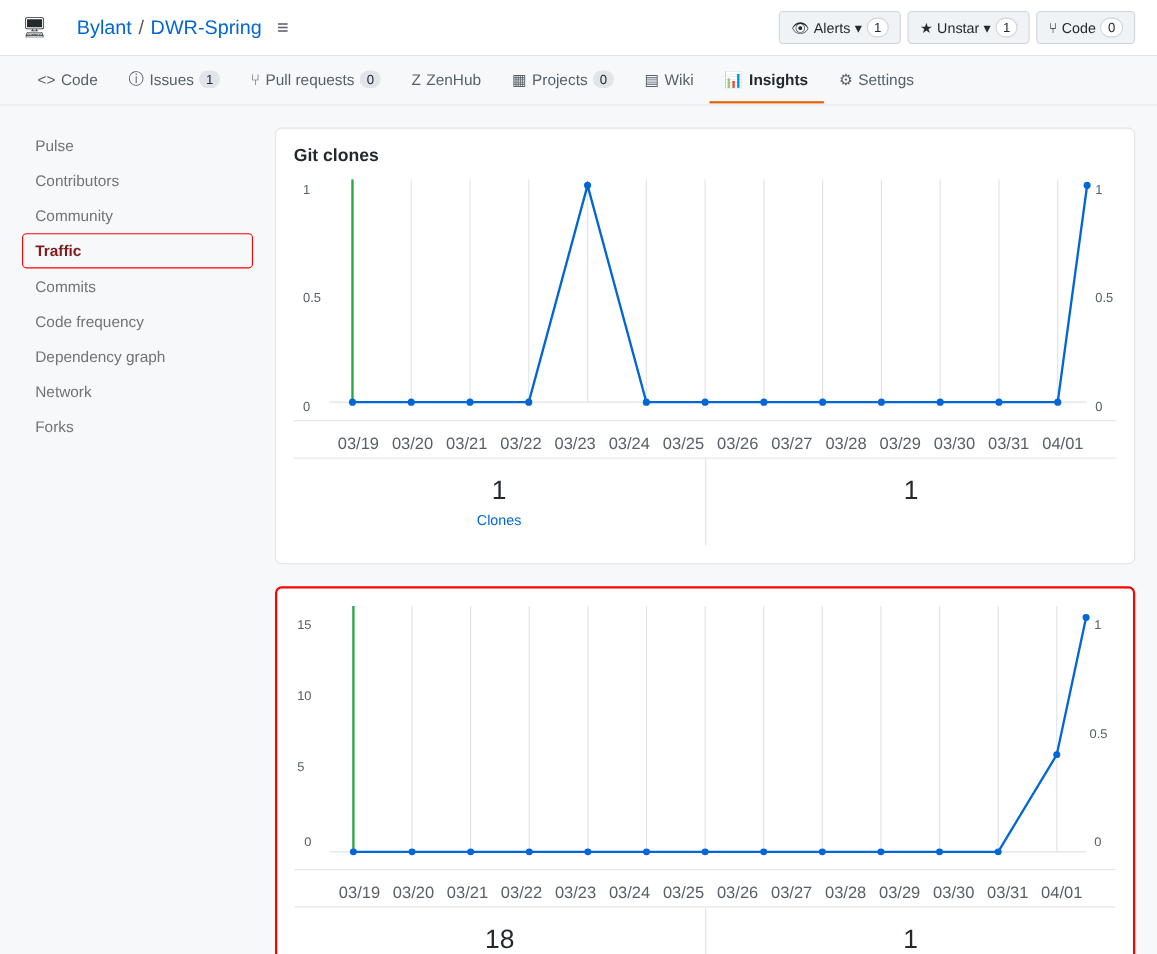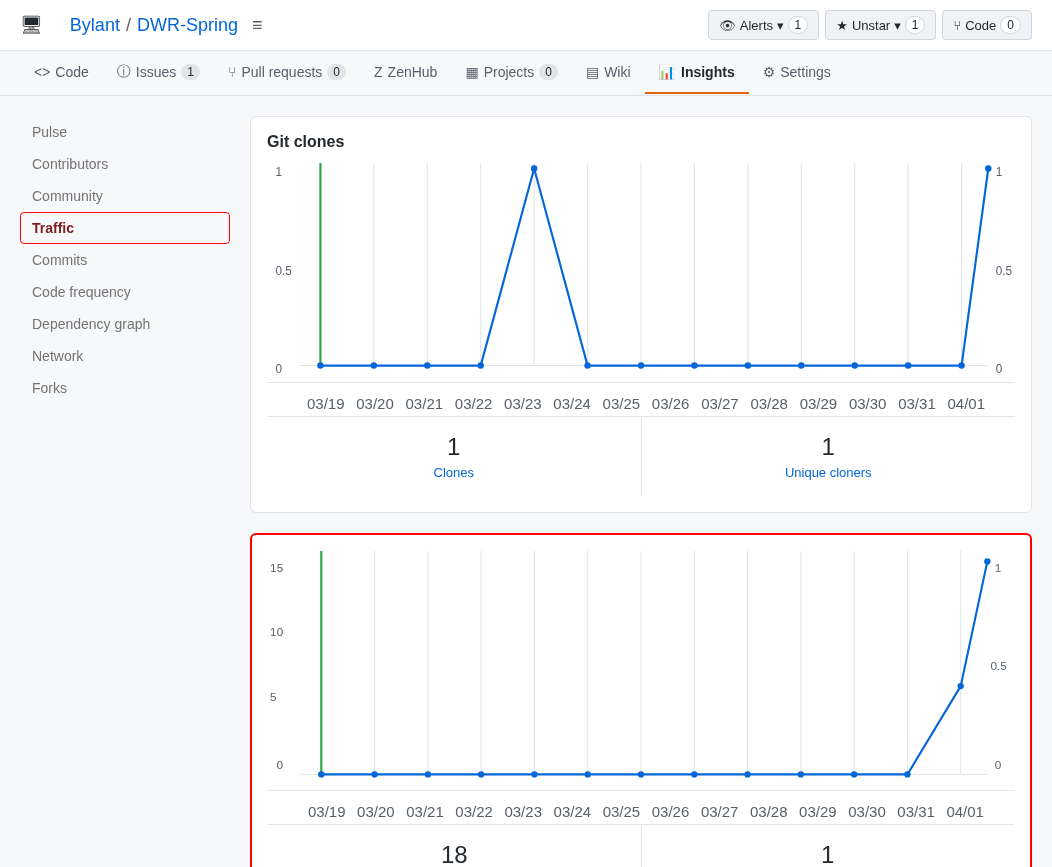--- a/index.html
+++ b/index.html
@@ -203,21 +203,20 @@
         <span>04/01</span>
       </div>
       <div class="chart-footer">
         <div class="chart-stat">
           <div class="stat-value">1</div>
           <div class="stat-label">Clones</div>
         </div>
         <div class="chart-stat-divider"></div>
         <div class="chart-stat">
           <div class="stat-value">1</div>
-          <div class="stat-label">Unique cloners</div>
         </div>
       </div>
     </div>
 
     <div class="chart-card highlighted">
       <div class="chart-area-visitors">
         <svg class="chart-svg" viewBox="0 0 700 230" preserveAspectRatio="none">
 
           <text x="2" y="20" font-size="11" fill="#586069">15</text>
           <text x="2" y="82" font-size="11" fill="#586069">10</text>

